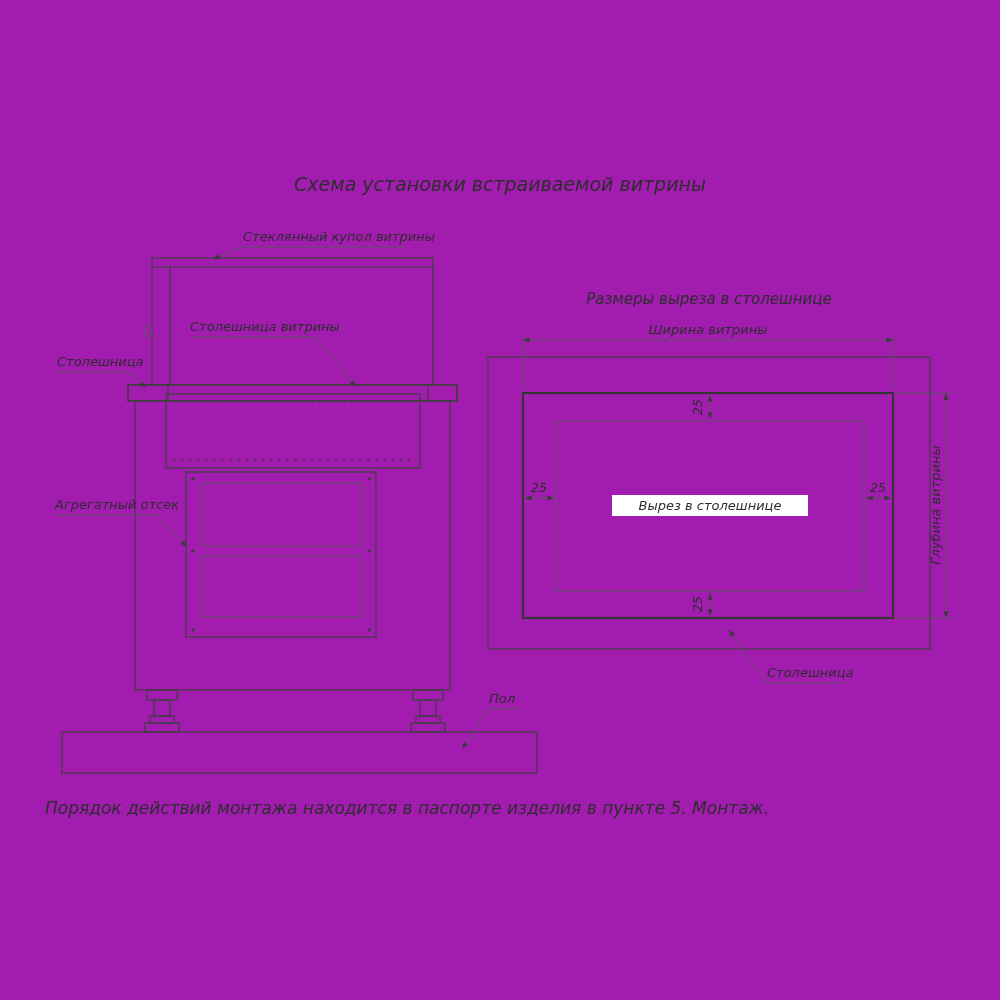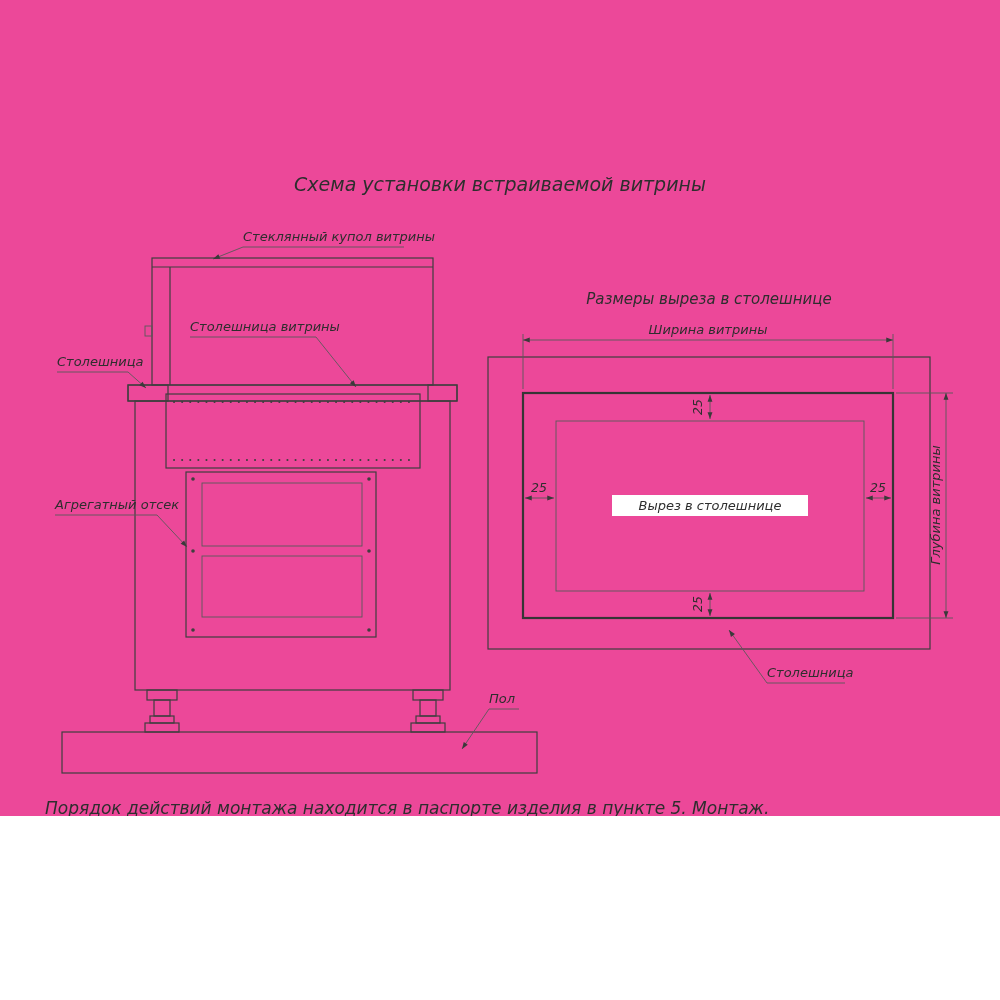--- a/index.html
+++ b/index.html
@@ -1,16 +1,16 @@
 <!DOCTYPE html>
 <html><head>
 <meta charset="utf-8">
 <style>
   html,body{margin:0;padding:0;background:#ffffff;}
-  .canvas{position:relative;width:1000px;height:816px;background:#ec4899;overflow:hidden;}
+  .canvas{position:relative;width:1000px;height:1000px;background:#a21caf;overflow:hidden;}
   svg{display:block;}
   .lbl{font-family:"DejaVu Sans", sans-serif;font-style:italic;fill:#2e2e2e;}
   .t19{font-size:19px;}
   .t15{font-size:15px;}
   .t13{font-size:13px;}
   .t12{font-size:12.5px;}
   .t17{font-size:17px;}
   .ln{stroke:#3f3f3f;stroke-width:1.2;fill:none;}
   .lnthin{stroke:#5a5a5a;stroke-width:0.9;fill:none;}
   .lnthick{stroke:#353535;stroke-width:2.2;fill:none;}

